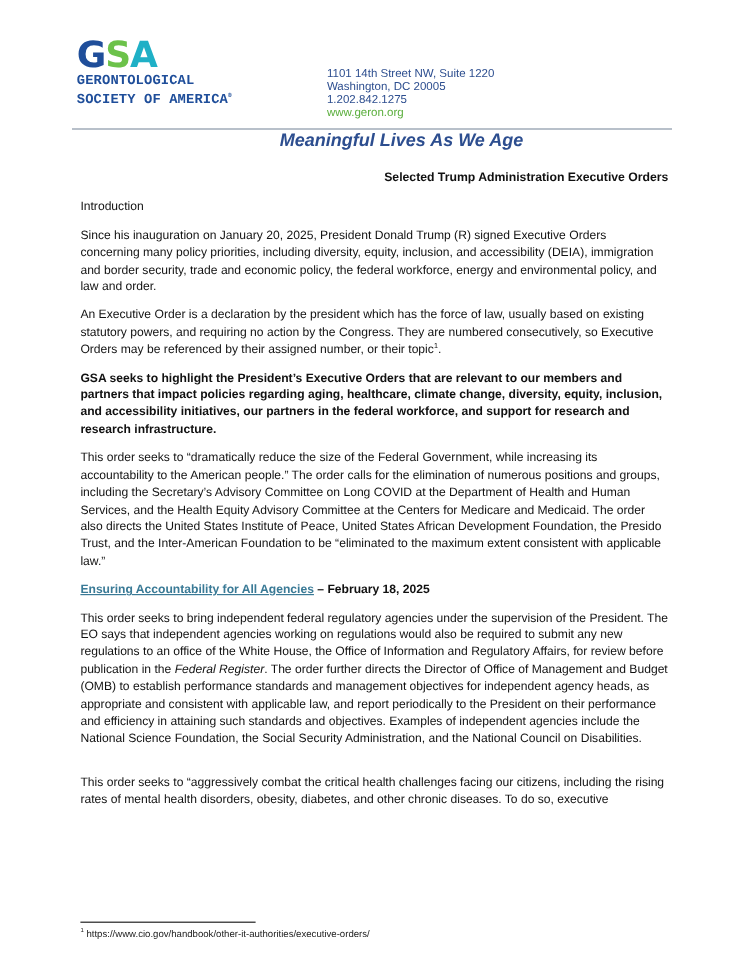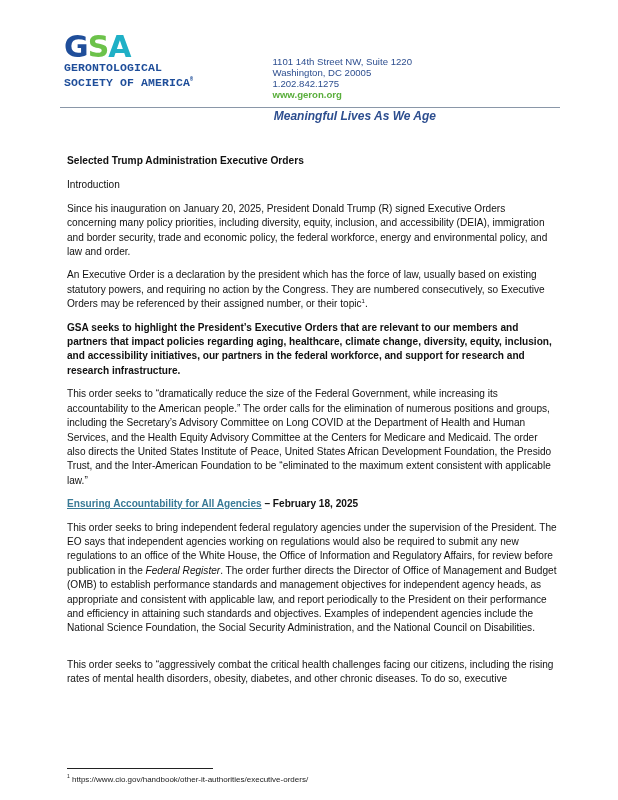--- a/index.html
+++ b/index.html
@@ -8,28 +8,28 @@
 
     .logo { position: absolute; left: 64px; top: 32px; }
     .logo-mark { font-family: "DejaVu Sans", sans-serif; font-weight: bold; font-size: 30px; letter-spacing: -1px; line-height: 30px; }
     .logo-g { color: #1f4e9a; }
     .logo-s { color: #6cc24a; }
     .logo-a { color: #1fb0c6; }
     .logo-line { font-family: Liberation Mono, monospace; font-weight: bold; color: #1f4e9a; font-size: 11.5px; line-height: 12px; letter-spacing: 0.1px; }
     .logo-line sup { font-size: 5px; }
 
     .addr { position: absolute; right: 84px; top: 56px; text-align: left; font-size: 9.6px; line-height: 11px; color: #2d4e8f; }
-    .addr .web { color: #5aae3c; font-weight: bold; }
+    .addr .web { color: #5aae3c; font-weight: normal; }
 
     .hr { position: absolute; left: 60px; width: 500px; top: 107px; height: 1px; background: #8a97a8; }
 
-    .tagline { position: absolute; right: 60px; top: 109px; font-size: 12px; font-style: italic; font-weight: bold; color: #2d4e8f; }
+    .tagline { position: absolute; right: 60px; top: 109px; font-size: 15px; font-style: italic; font-weight: bold; color: #2d4e8f; }
 
     .content { position: absolute; left: 67px; top: 138px; width: 490px; font-family: "Liberation Sans", sans-serif; font-size: 10.1px; line-height: 14.4px; color: #111; }
-    .doc-title { text-align: left; font-weight: bold; font-size: 10.2px; margin: 16px 0 10px 0; }
+    .doc-title { text-align: right; font-weight: bold; font-size: 10.2px; margin: 4px 0 10px 0; }
     .h { font-weight: normal; margin: 0 0 9px 0; }
     p { margin: 0 0 9px 0; }
     .bold-para { font-weight: bold; }
     .order-head { margin: 0 0 9px 0; font-weight: bold; }
     .order-link { color: #3a7a96; text-decoration: underline; font-weight: bold; cursor: pointer; }
     .spacer { height: 13px; }
     sup.fn { font-size: 6px; vertical-align: super; line-height: 0; }
 
     .fn-rule { position: absolute; left: 67px; top: 768px; width: 146px; height: 1px; background: #222; }
     .footnote { position: absolute; left: 67px; top: 773px; font-size: 8px; color: #222; }

